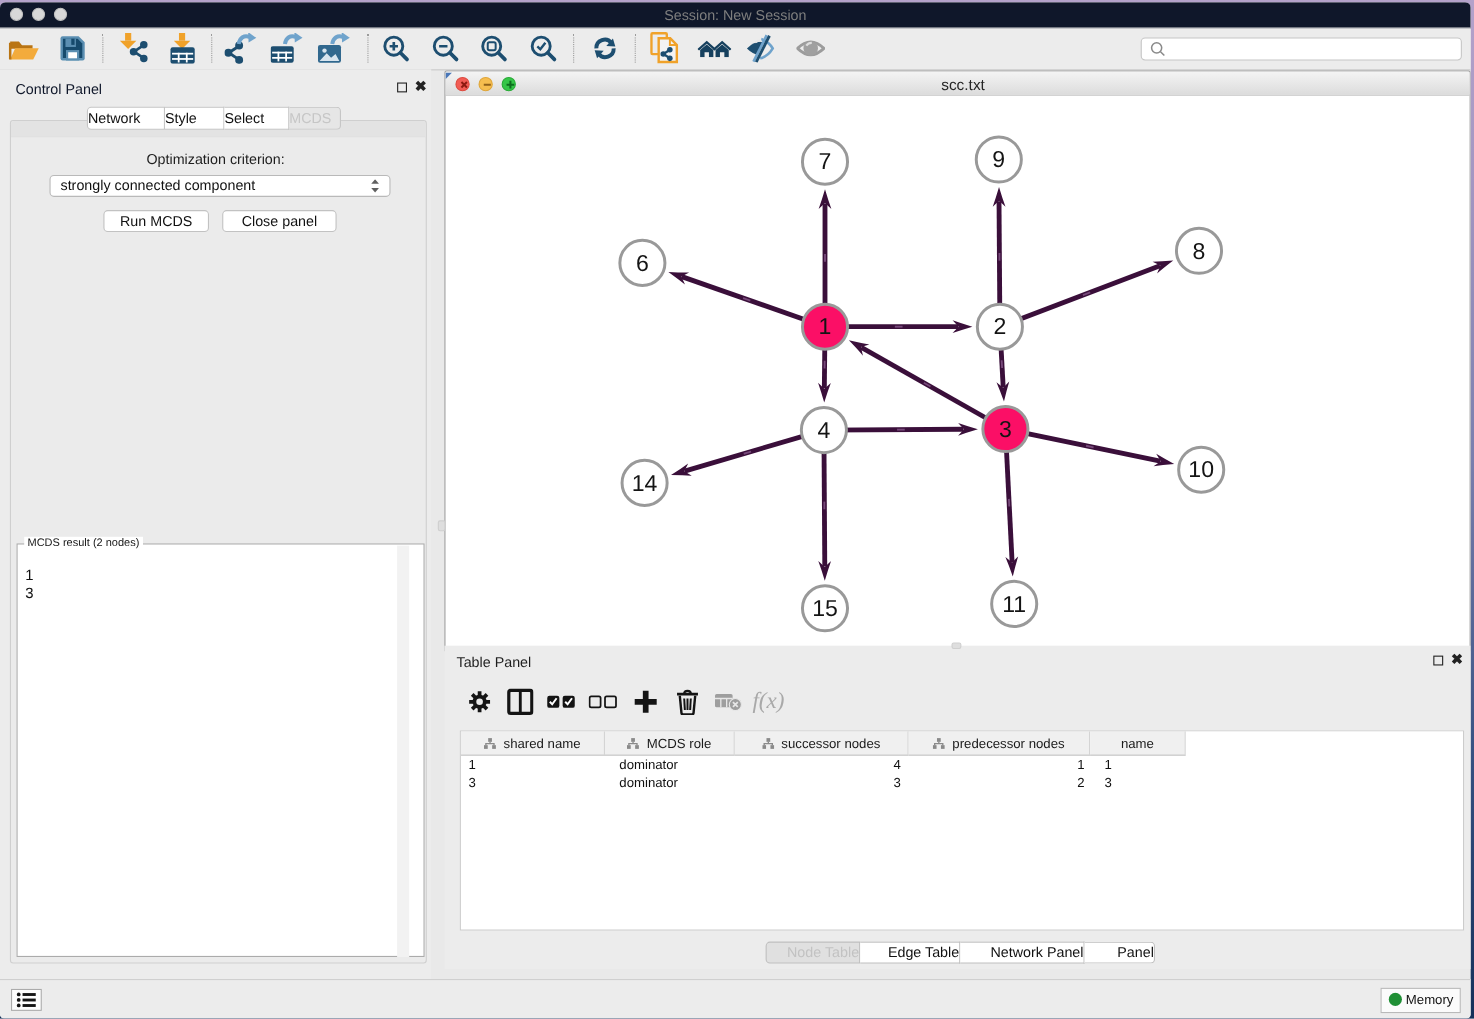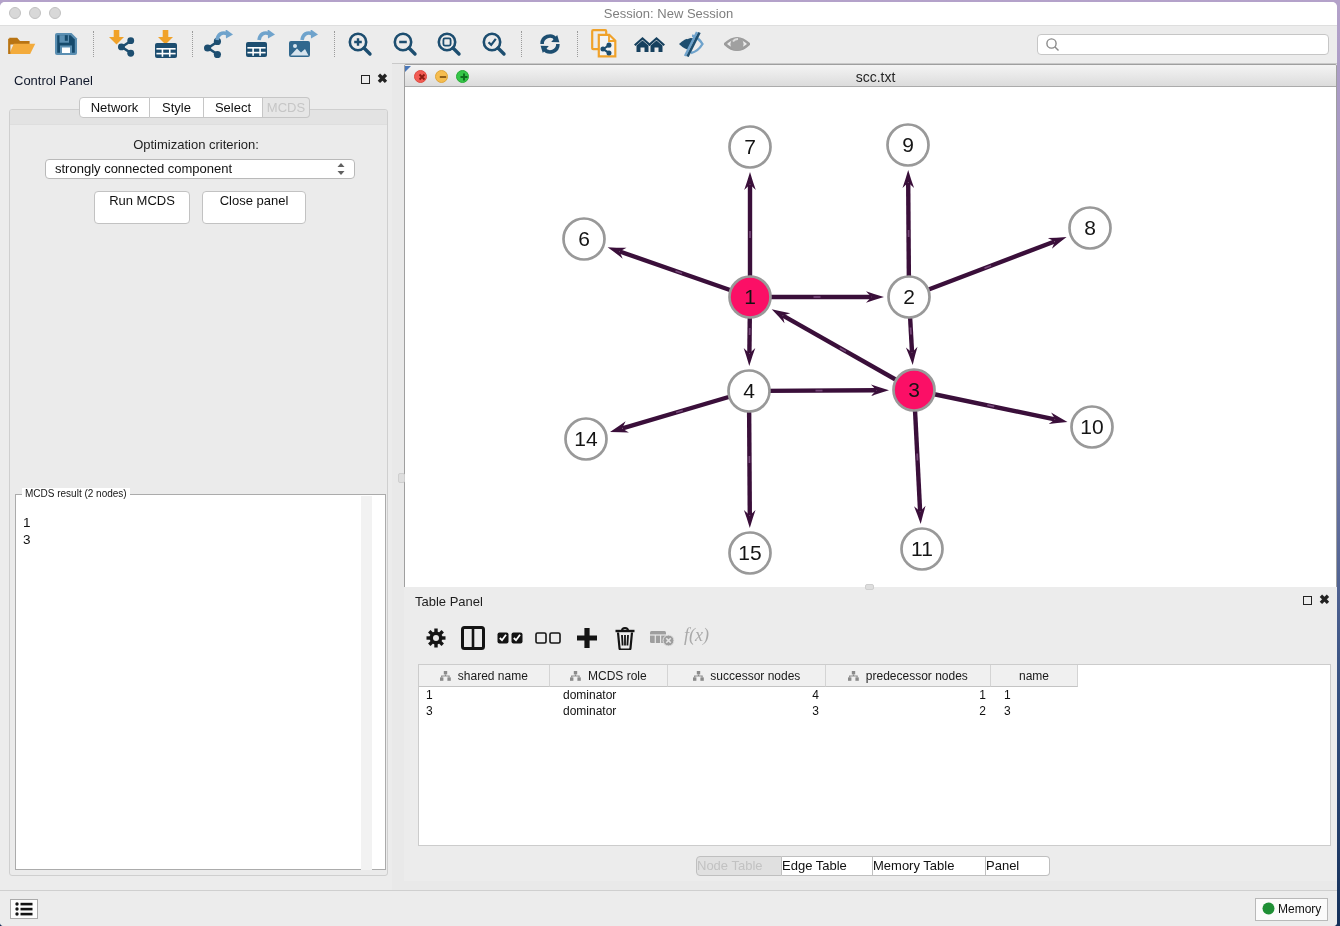--- a/index.html
+++ b/index.html
@@ -1,47 +1,47 @@
 <!DOCTYPE html>
 <html><head><meta charset="utf-8"><title>Session: New Session</title><style>
 *{margin:0;padding:0;box-sizing:border-box}
 html,body{width:1340px;height:926px;overflow:hidden}
 body{font-family:"Liberation Sans",sans-serif;background:linear-gradient(180deg,#b4a2ca 0%,#a396c2 18%,#7a7fae 45%,#355080 75%,#15305a 100%);position:relative}
 #win{position:absolute;left:0;top:2px;width:1337px;height:924px;background:#e9e9e9;border-radius:5px 5px 4px 4px;overflow:hidden}
-#titlebar{position:absolute;left:0;top:0;width:100%;height:24px;background:#ffffff;border-bottom:1px solid #dedede}
+#titlebar{position:absolute;left:0;top:0;width:100%;height:24px;background:#0f172a;border-bottom:1px solid #dedede}
 #titlebar .tl{position:absolute;top:5px;width:12px;height:12px;border-radius:50%;background:#d8d8d8;border:1px solid #c0c0c0}
 #title{position:absolute;top:4px;left:0;width:100%;text-align:center;font-size:13px;color:#7e7e7e}
 #toolbar{position:absolute;left:0;top:24px;width:100%;height:38px;background:#ececec;border-bottom:1px solid #c9c9c9}
 .tsep{position:absolute;top:5px;height:26px;width:0;border-left:1px dotted #9b9b9b}
 .ticon{position:absolute;top:4px}
 #searchbox{position:absolute;left:1037px;top:8px;width:292px;height:21px;background:#fff;border:1px solid #c6c6c6;border-radius:4px}
 #cpanel{position:absolute;left:0;top:61px;width:392px;height:828px;background:#ececec}
 #cpanel .hdr{position:absolute;left:14px;top:10px;font-size:13px;color:#0f172a}
 .fbtn{position:absolute;top:12px;width:9px;height:9px;border:1.5px solid #222}
 .xbtn{position:absolute;top:8px;font-size:13px;font-weight:bold;color:#222}
-.tab{position:absolute;top:34px;height:21px;background:#fff;border:1px solid #c6c6c6;border-left:none;font-size:13px;color:#111;text-align:center;line-height:19px;z-index:5}
+.tab{position:absolute;top:34px;height:21px;background:#fff;border:1px solid #c6c6c6;border-left:none;font-size:13px;color:#111;line-height:19px;z-index:5}
 #cbox{position:absolute;left:9px;top:46px;width:379px;height:767px;border:1px solid #cfcfcf;border-radius:3px;background:#ebebeb}
 #optlbl{position:absolute;left:0;top:74px;width:392px;text-align:center;font-size:13px;color:#1e1e1e}
 #dropdown{position:absolute;left:45px;top:96px;width:310px;height:20px;background:#fff;border:1px solid #b9b9b9;border-radius:4px;font-size:13px;color:#111;line-height:18px;padding-left:9px}
-.btn{position:absolute;top:128px;height:33px;background:#fff;border:1px solid #c2c2c2;border-radius:4px;font-size:13px;color:#111;text-align:center;line-height:18px}
+.btn{position:absolute;top:128px;height:20px;background:#fff;border:1px solid #c2c2c2;border-radius:4px;font-size:13px;color:#111;text-align:center;line-height:18px}
 #mcdsbox{position:absolute;left:15px;top:431px;width:371px;height:376px;background:#fff;border:1px solid #ababab}
 #mcdsbox .lg{position:absolute;left:6px;top:-7px;background:#fff;padding:0 3px;font-size:10px;color:#161616}
 #mcdsbox .sb{position:absolute;right:13px;top:1px;width:11px;height:374px;background:#f2f2f2}
 #mcdsbox .tx{position:absolute;left:7px;top:20px;font-size:13.5px;color:#111;line-height:16.5px}
 #netwin{position:absolute;left:404px;top:62px;width:933px;height:528px;background:#fff;border:1px solid #9f9f9f;border-radius:2px 2px 0 0}
 #nettitle{position:absolute;left:0;top:0;width:100%;height:22px;background:linear-gradient(180deg,#f4f4f4,#dcdcdc);border-bottom:1px solid #ababab;border-radius:2px 2px 0 0}
 #nettitle .t{position:absolute;top:4px;left:5px;width:100%;text-align:center;font-size:14px;color:#262626}
 .mac{position:absolute;top:4.5px;width:13px;height:13px;border-radius:50%}
 .mac svg{position:absolute;left:1.5px;top:1.5px}
 #tpanel{position:absolute;left:404px;top:585px;width:933px;height:294px;background:#ececec}
 #tpanel .hdr{position:absolute;left:11px;top:7px;font-size:13px;color:#1e1e1e}
 #tbl{position:absolute;left:14px;top:77px;width:913px;height:182px;background:#fff;border:1px solid #cccccc}
 .th{position:absolute;top:0;height:22px;background:#f0f0f0;border-right:1px solid #d4d4d4;border-bottom:1px solid #c4c4c4;font-size:12px;color:#1a1a1a;text-align:center;line-height:22px}
 .td{position:absolute;font-size:12px;color:#111;height:16px;line-height:16px}
-.btab{position:absolute;top:269px;height:20px;background:#fff;border:1px solid #bfbfbf;border-left:none;font-size:13px;color:#111;text-align:left;line-height:18px}
+.btab{position:absolute;top:269px;height:20px;background:#fff;border:1px solid #bfbfbf;border-left:none;font-size:13px;color:#111;text-align:right;line-height:18px}
 #statusbar{position:absolute;left:0;top:888px;width:1337px;height:36px;background:#ececec;border-top:1px solid #cfcfcf}
 #listbtn{position:absolute;left:10px;top:8px;width:28px;height:20px;background:#fdfdfd;border:1px solid #ababab}
 #membtn{position:absolute;left:1255px;top:7px;width:73px;height:23px;background:#fbfbfb;border:1px solid #b9b9b9;font-size:12px;color:#111;text-align:center;line-height:21px}
 text{font-family:"Liberation Sans",sans-serif}
 </style></head><body>
 <div id="win">
 <div id="titlebar">
   <div class="tl" style="left:9px"></div>
   <div class="tl" style="left:29px"></div>
   <div class="tl" style="left:49px"></div>
@@ -381,21 +381,21 @@
             <g stroke="#e7e7e7" stroke-width="1.2">
               <line x1="1" y1="6" x2="17" y2="6"></line>
               <line x1="6.3" y1="6" x2="6.3" y2="14"></line>
               <line x1="11.6" y1="6" x2="11.6" y2="14"></line>
             </g>
             <circle cx="19.5" cy="11.5" r="5.5" fill="#9e9e9e" stroke="#e7e7e7" stroke-width="1"></circle>
             <path d="M17.3,9.3 L21.7,13.7 M21.7,9.3 L17.3,13.7" stroke="#e7e7e7" stroke-width="1.6"></path>
           </g>
         </svg></div>
       <div style="position:absolute;left:280.0px;top:38px">
-        <div style="font-family:'Liberation Serif',serif;font-style:italic;font-size:18px;color:#a9a9a9">f(x)</div>
+        <div style="font-family:'Liberation Serif',serif;font-style:italic;font-size:21px;color:#a9a9a9">f(x)</div>
       </div>
   <div id="tbl">
         <div class="th" style="left:0px;width:131px"><svg width="11" height="10" style="vertical-align:-1px">
             <g fill="#8a8a8a">
               <rect x="3.8" y="0" width="3.4" height="3.4"></rect>
               <rect x="0" y="6.4" width="3.4" height="3.4"></rect>
               <rect x="7.4" y="6.4" width="3.4" height="3.4"></rect>
               <path d="M5.5,3.4 V5 M1.7,6.4 V5 H9.1 V6.4" stroke="#8a8a8a" fill="none" stroke-width="1.2"></path>
             </g>
           </svg>&nbsp; shared name</div>
@@ -431,21 +431,21 @@
         <div class="td" style="left:409px;top:22px;width:158px;text-align:right;">1</div>
         <div class="td" style="left:585px;top:22px;">1</div>
         <div class="td" style="left:7px;top:38px;">3</div>
         <div class="td" style="left:144px;top:38px;">dominator</div>
         <div class="td" style="left:250px;top:38px;width:150px;text-align:right;">3</div>
         <div class="td" style="left:409px;top:38px;width:158px;text-align:right;">2</div>
         <div class="td" style="left:585px;top:38px;">3</div>
       </div>
   <div class="btab" style="left:292px;width:86px;border-left:1px solid #bfbfbf;border-radius:4px 0 0 4px;background:#e0e0e0;color:#c2c2c2;">Node Table</div>
       <div class="btab" style="left:378px;width:91px;">Edge Table</div>
-      <div class="btab" style="left:469px;width:113px;">Memory Table</div>
+      <div class="btab" style="left:469px;width:113px;">Network Panel</div>
       <div class="btab" style="left:582px;width:64px;border-radius:0 4px 4px 0;">Panel</div>
 </div>
 <div style="position:absolute;left:398px;top:471px;width:7px;height:10px;background:#dedede;border:1px solid #cfcfcf;border-radius:2px"></div>
 <div style="position:absolute;left:865px;top:582px;width:9px;height:6px;background:#dedede;border:1px solid #cfcfcf;border-radius:2px"></div>
 <div id="statusbar">
   <div id="listbtn">
         <svg width="26" height="18" style="position:absolute;left:0px;top:0px">
           <g fill="#141414">
             <circle cx="6" cy="4" r="1.7"></circle>
             <circle cx="6" cy="9" r="1.7"></circle>

